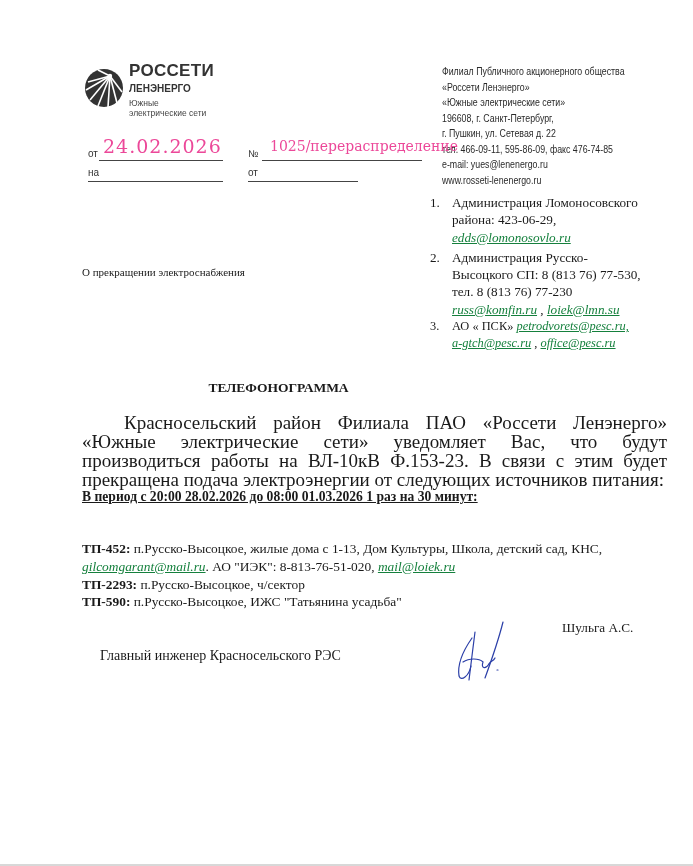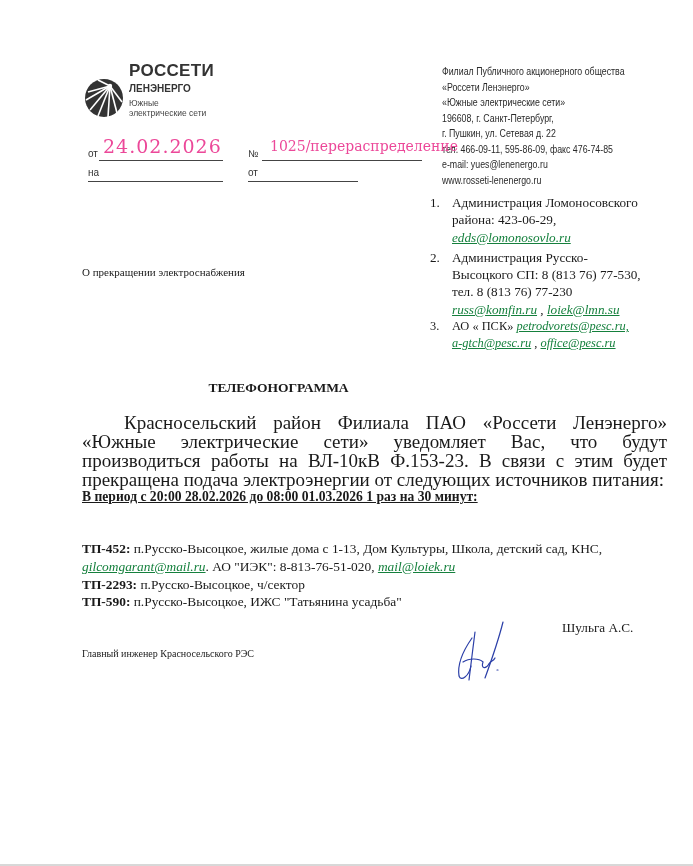--- a/index.html
+++ b/index.html
@@ -1,21 +1,21 @@
 <!DOCTYPE html>
 <html><head>
   <meta charset="utf-8">
   <style>
     * { box-sizing: border-box; margin: 0; padding: 0; }
     html, body { width: 693px; height: 866px; background: #ffffff; overflow: hidden; }
     body { position: relative; font-family: "Liberation Serif", serif; color: #1a1a1a; }
     .page { position: absolute; left: 0; top: 0; width: 693px; height: 866px; background: #fff; border-bottom: 2px solid #d8d8d8; }
 
     
-    .logo { position: absolute; left: 84px; top: 58px; display: flex; align-items: flex-end; }
+    .logo { position: absolute; left: 84px; top: 58px; display: flex; align-items: center; }
     .logo-mark { width: 40px; height: 40px; }
     .logo-text { margin-left: 5px; font-family: "Liberation Sans", sans-serif; color: #333; }
     .logo-brand { font-size: 17px; font-weight: bold; letter-spacing: 0.3px; line-height: 18px; margin-top: 4px; }
     .logo-sub { font-size: 10px; font-weight: bold; line-height: 13px; margin-top: 2px; }
     .logo-branch { font-size: 8.5px; line-height: 10px; margin-top: 3px; color: #444; }
 
     
     .company { position: absolute; left: 442px; top: 64px; font-family: "Liberation Sans", sans-serif; font-size: 10px; line-height: 15.5px; color: #2a2a2a; transform: scaleX(0.88); transform-origin: left top; white-space: nowrap; }
 
     
@@ -36,21 +36,21 @@
     .title { position: absolute; left: 0; width: 557px; top: 380px; text-align: center; font-weight: bold; font-size: 13.5px; }
 
     .body-text { position: absolute; left: 82px; top: 413px; width: 585px; font-size: 19px; line-height: 19px; text-align: justify; }
     .body-text p { text-indent: 42px; }
 
     .periods { position: absolute; left: 82px; top: 489px; font-size: 13.6px; line-height: 16.5px; font-weight: bold; text-decoration: underline; }
 
     .tps { position: absolute; left: 82px; top: 540px; width: 590px; font-size: 13.4px; line-height: 17.8px; }
     .tps b { font-weight: bold; }
 
-    .sign-title { position: absolute; left: 82px; top: 648px; font-size: 10px; }
+    .sign-title { position: absolute; left: 100px; top: 648px; font-size: 14px; }
     .sign-name { position: absolute; left: 562px; top: 620px; font-size: 13.2px; }
     .signature { position: absolute; left: 445px; top: 618px; width: 70px; height: 70px; }
   </style>
 </head>
 <body>
 
 <div class="page">
 
   <div class="logo">
     <svg class="logo-mark" viewBox="0 0 40 40">

